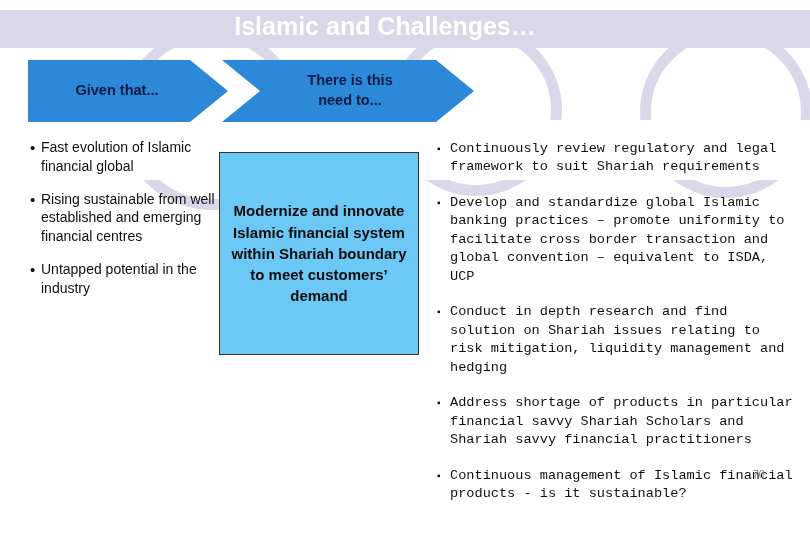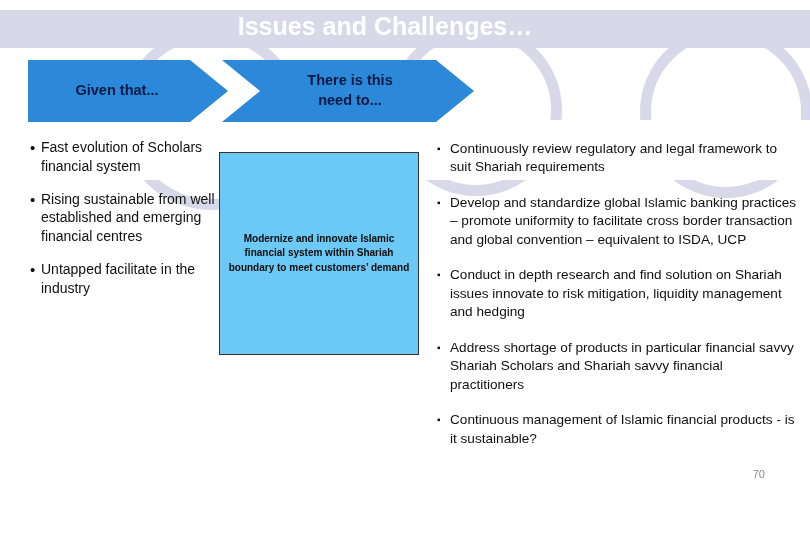--- a/index.html
+++ b/index.html
@@ -142,21 +142,21 @@
     width: 200px;
     height: 203px;
     background: #6cc8f5;
     border: 1px solid #333333;
     box-sizing: border-box;
     display: flex;
     align-items: center;
     justify-content: center;
   }
   .center-box .cb-text {
-    font-size: 10px;
+    font-size: 15px;
     font-weight: bold;
     color: #0c0c0c;
     text-align: center;
     line-height: 1.42;
     padding: 0 6px;
   }
 
   .col-right {
     position: absolute;
     left: 437px;
@@ -169,21 +169,21 @@
   .col-right .bullet-row {
     display: flex;
     margin-bottom: 17px;
   }
   .col-right .sq {
     width: 13px;
     flex: 0 0 13px;
     font-size: 10px;
     line-height: 1.85;
   }
-  .col-right .btext { flex: 1 1 auto; }
+  .col-right .btext { flex: 1 1 auto; font-family: Liberation Mono, monospace; }
 
   .page-num {
     position: absolute;
     right: 45px;
     top: 468px;
     font-size: 11px;
     color: #8a8a8a;
   }
 </style>
 </head>
@@ -191,62 +191,62 @@
 
 <div class="slide">
 
   <div class="arc arc-a"></div>
   <div class="arc arc-b"></div>
   <div class="arc arc-c"></div>
   <div class="arc-mask"></div>
   <div class="band-mask"></div>
 
   <div class="title-band"></div>
-  <div class="title-text">Issues and Challenges…</div>
+  <div class="title-text">Islamic and Challenges…</div>
 
   <div class="chev-row">
     <div class="chev chev-1">
       <span>Given that...</span>
     </div>
     <div class="chev chev-2">
       <span>There is this<br>need to...</span>
     </div>
   </div>
 
   <div class="col-left">
     <div class="bullet-row">
       <span class="dot">•</span>
-      <span class="btext">Fast evolution of Scholars financial system</span>
+      <span class="btext">Fast evolution of Islamic financial global</span>
     </div>
     <div class="bullet-row">
       <span class="dot">•</span>
       <span class="btext">Rising sustainable from well established and emerging financial centres</span>
     </div>
     <div class="bullet-row">
       <span class="dot">•</span>
-      <span class="btext">Untapped facilitate in the industry</span>
+      <span class="btext">Untapped potential in the industry</span>
     </div>
   </div>
 
   <div class="center-box">
     <div class="cb-text">Modernize and innovate Islamic financial system within Shariah boundary to meet customers’ demand</div>
   </div>
 
   <div class="col-right">
     <div class="bullet-row">
       <span class="sq">▪</span>
       <span class="btext">Continuously review regulatory and legal framework to suit Shariah requirements</span>
     </div>
     <div class="bullet-row">
       <span class="sq">▪</span>
       <span class="btext">Develop and standardize global Islamic banking practices – promote uniformity to facilitate cross border transaction and global convention – equivalent to ISDA, UCP</span>
     </div>
     <div class="bullet-row">
       <span class="sq">▪</span>
-      <span class="btext">Conduct in depth research and find solution on Shariah issues innovate to risk mitigation, liquidity management and hedging</span>
+      <span class="btext">Conduct in depth research and find solution on Shariah issues relating to risk mitigation, liquidity management and hedging</span>
     </div>
     <div class="bullet-row">
       <span class="sq">▪</span>
       <span class="btext">Address shortage of products in particular financial savvy Shariah Scholars and Shariah savvy financial practitioners</span>
     </div>
     <div class="bullet-row">
       <span class="sq">▪</span>
       <span class="btext">Continuous management of Islamic financial products - is it sustainable?</span>
     </div>
   </div>

